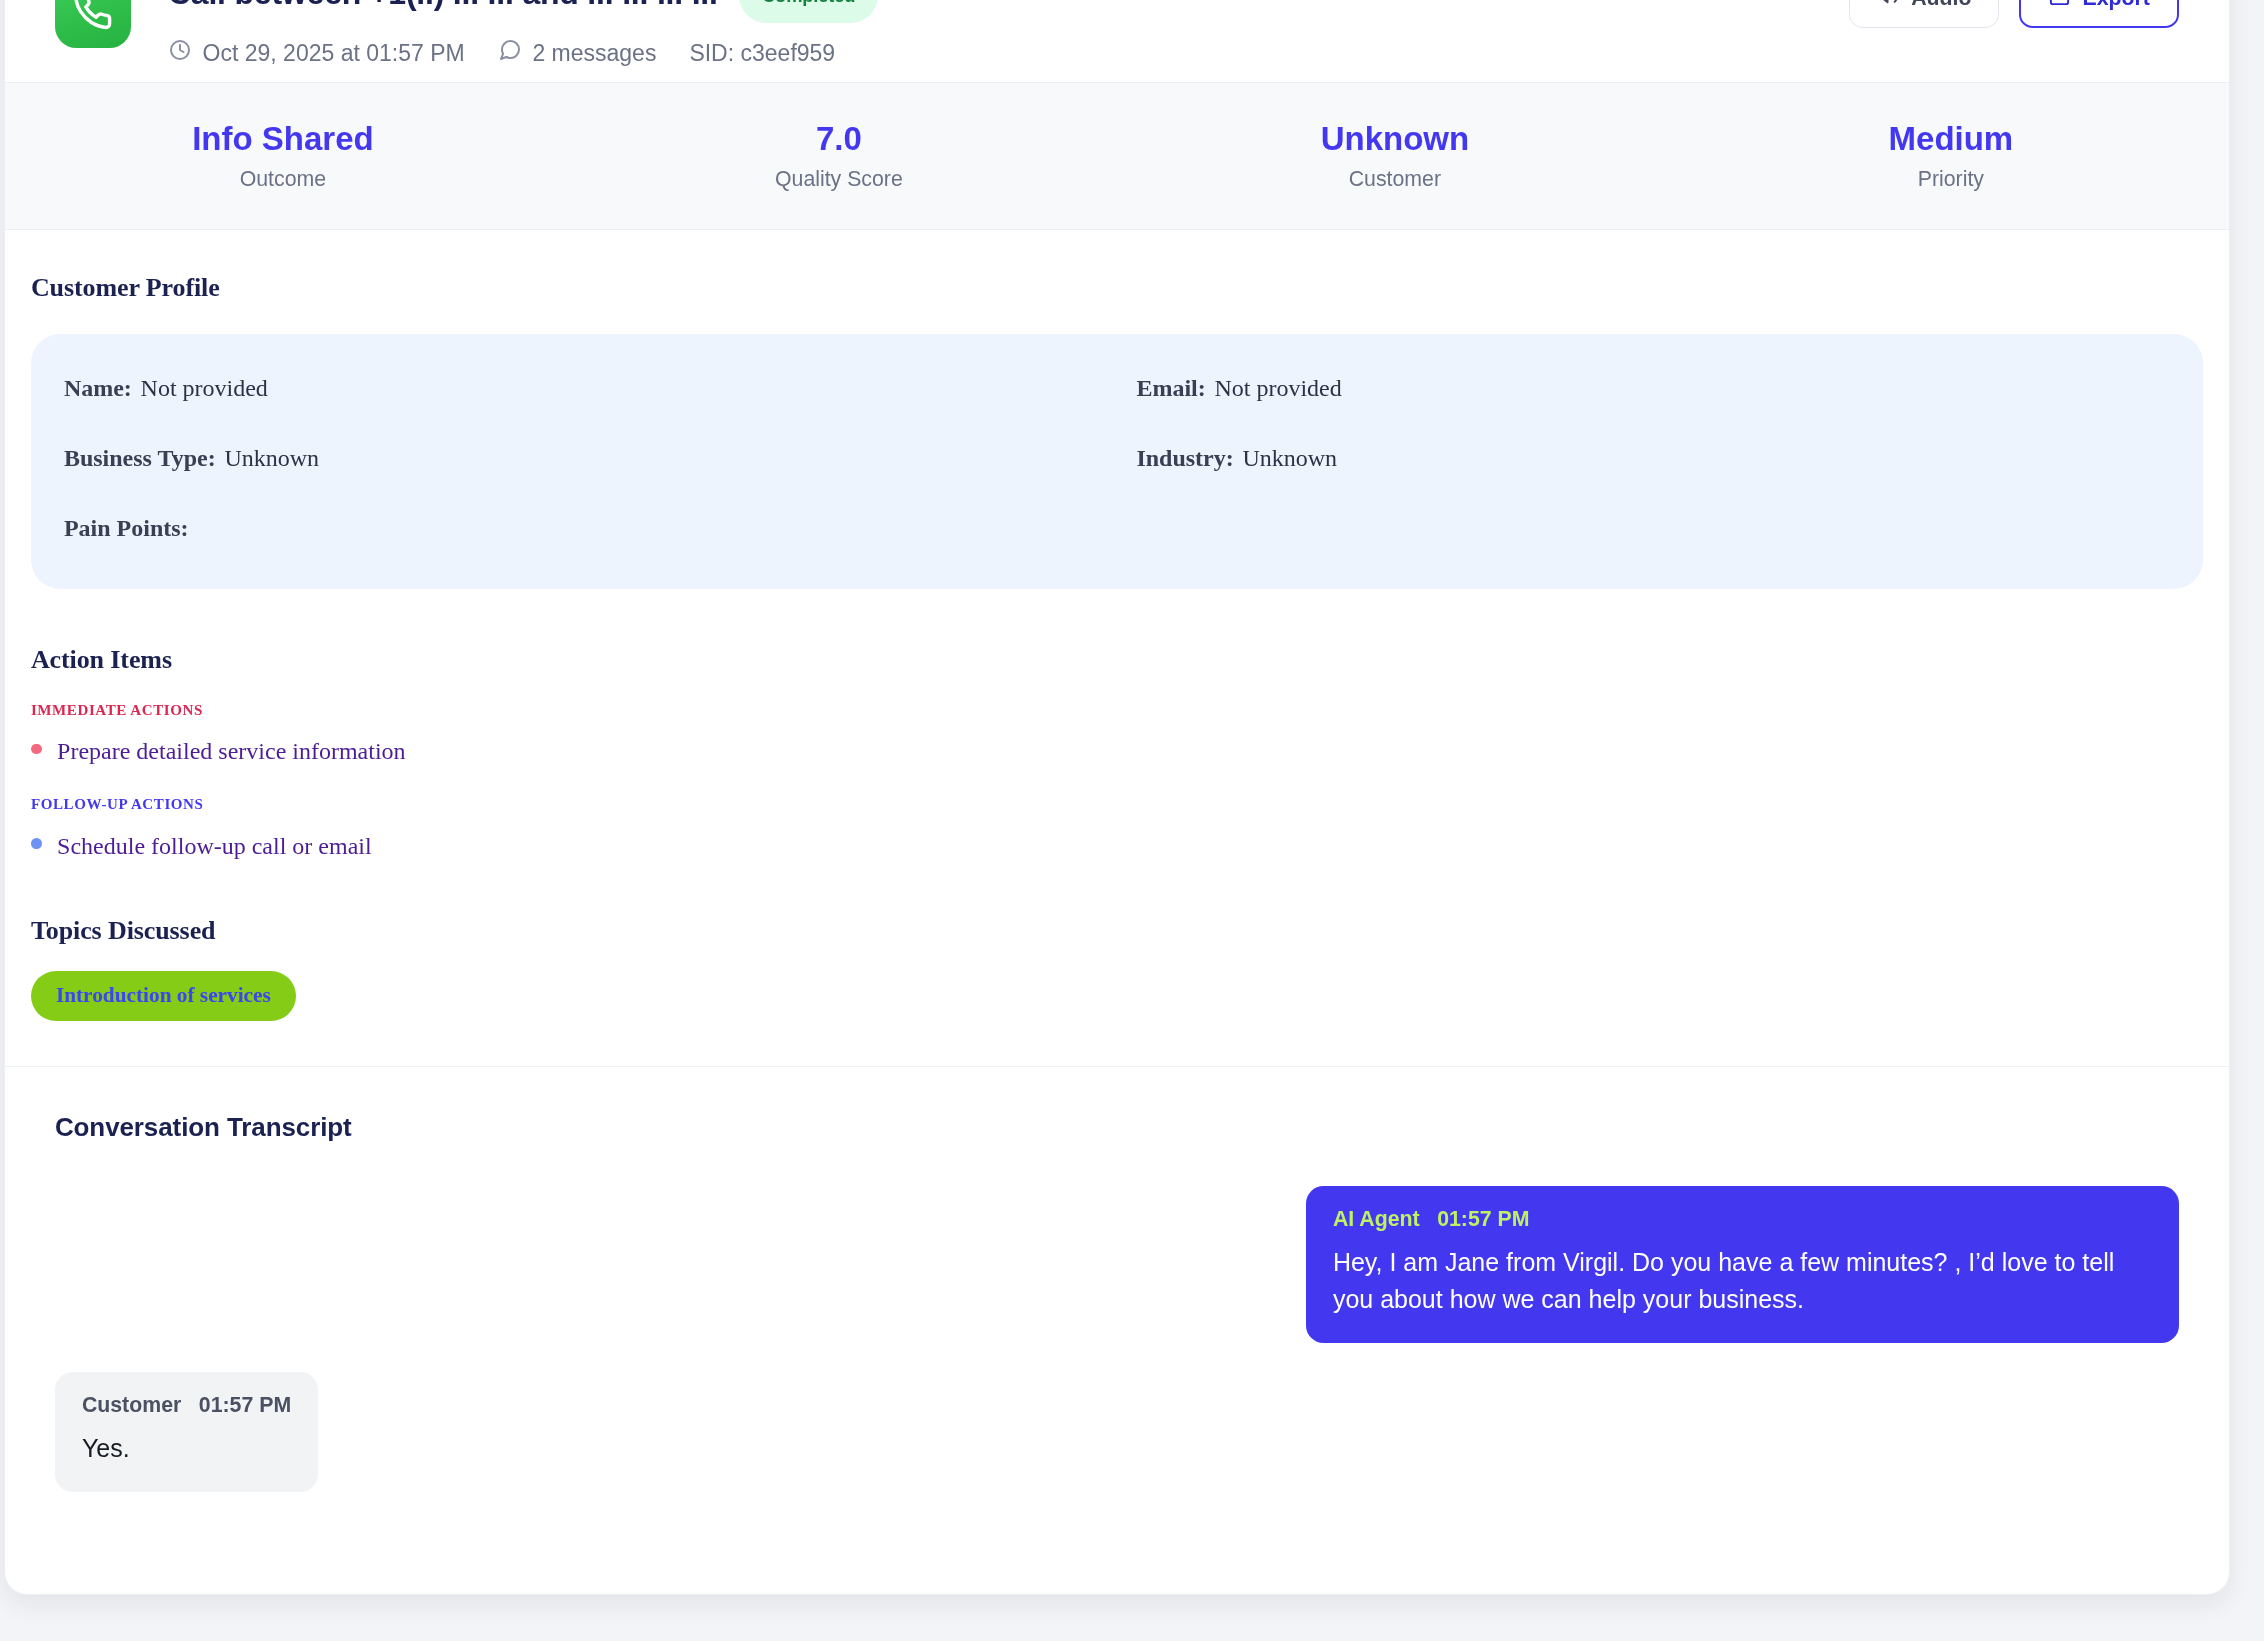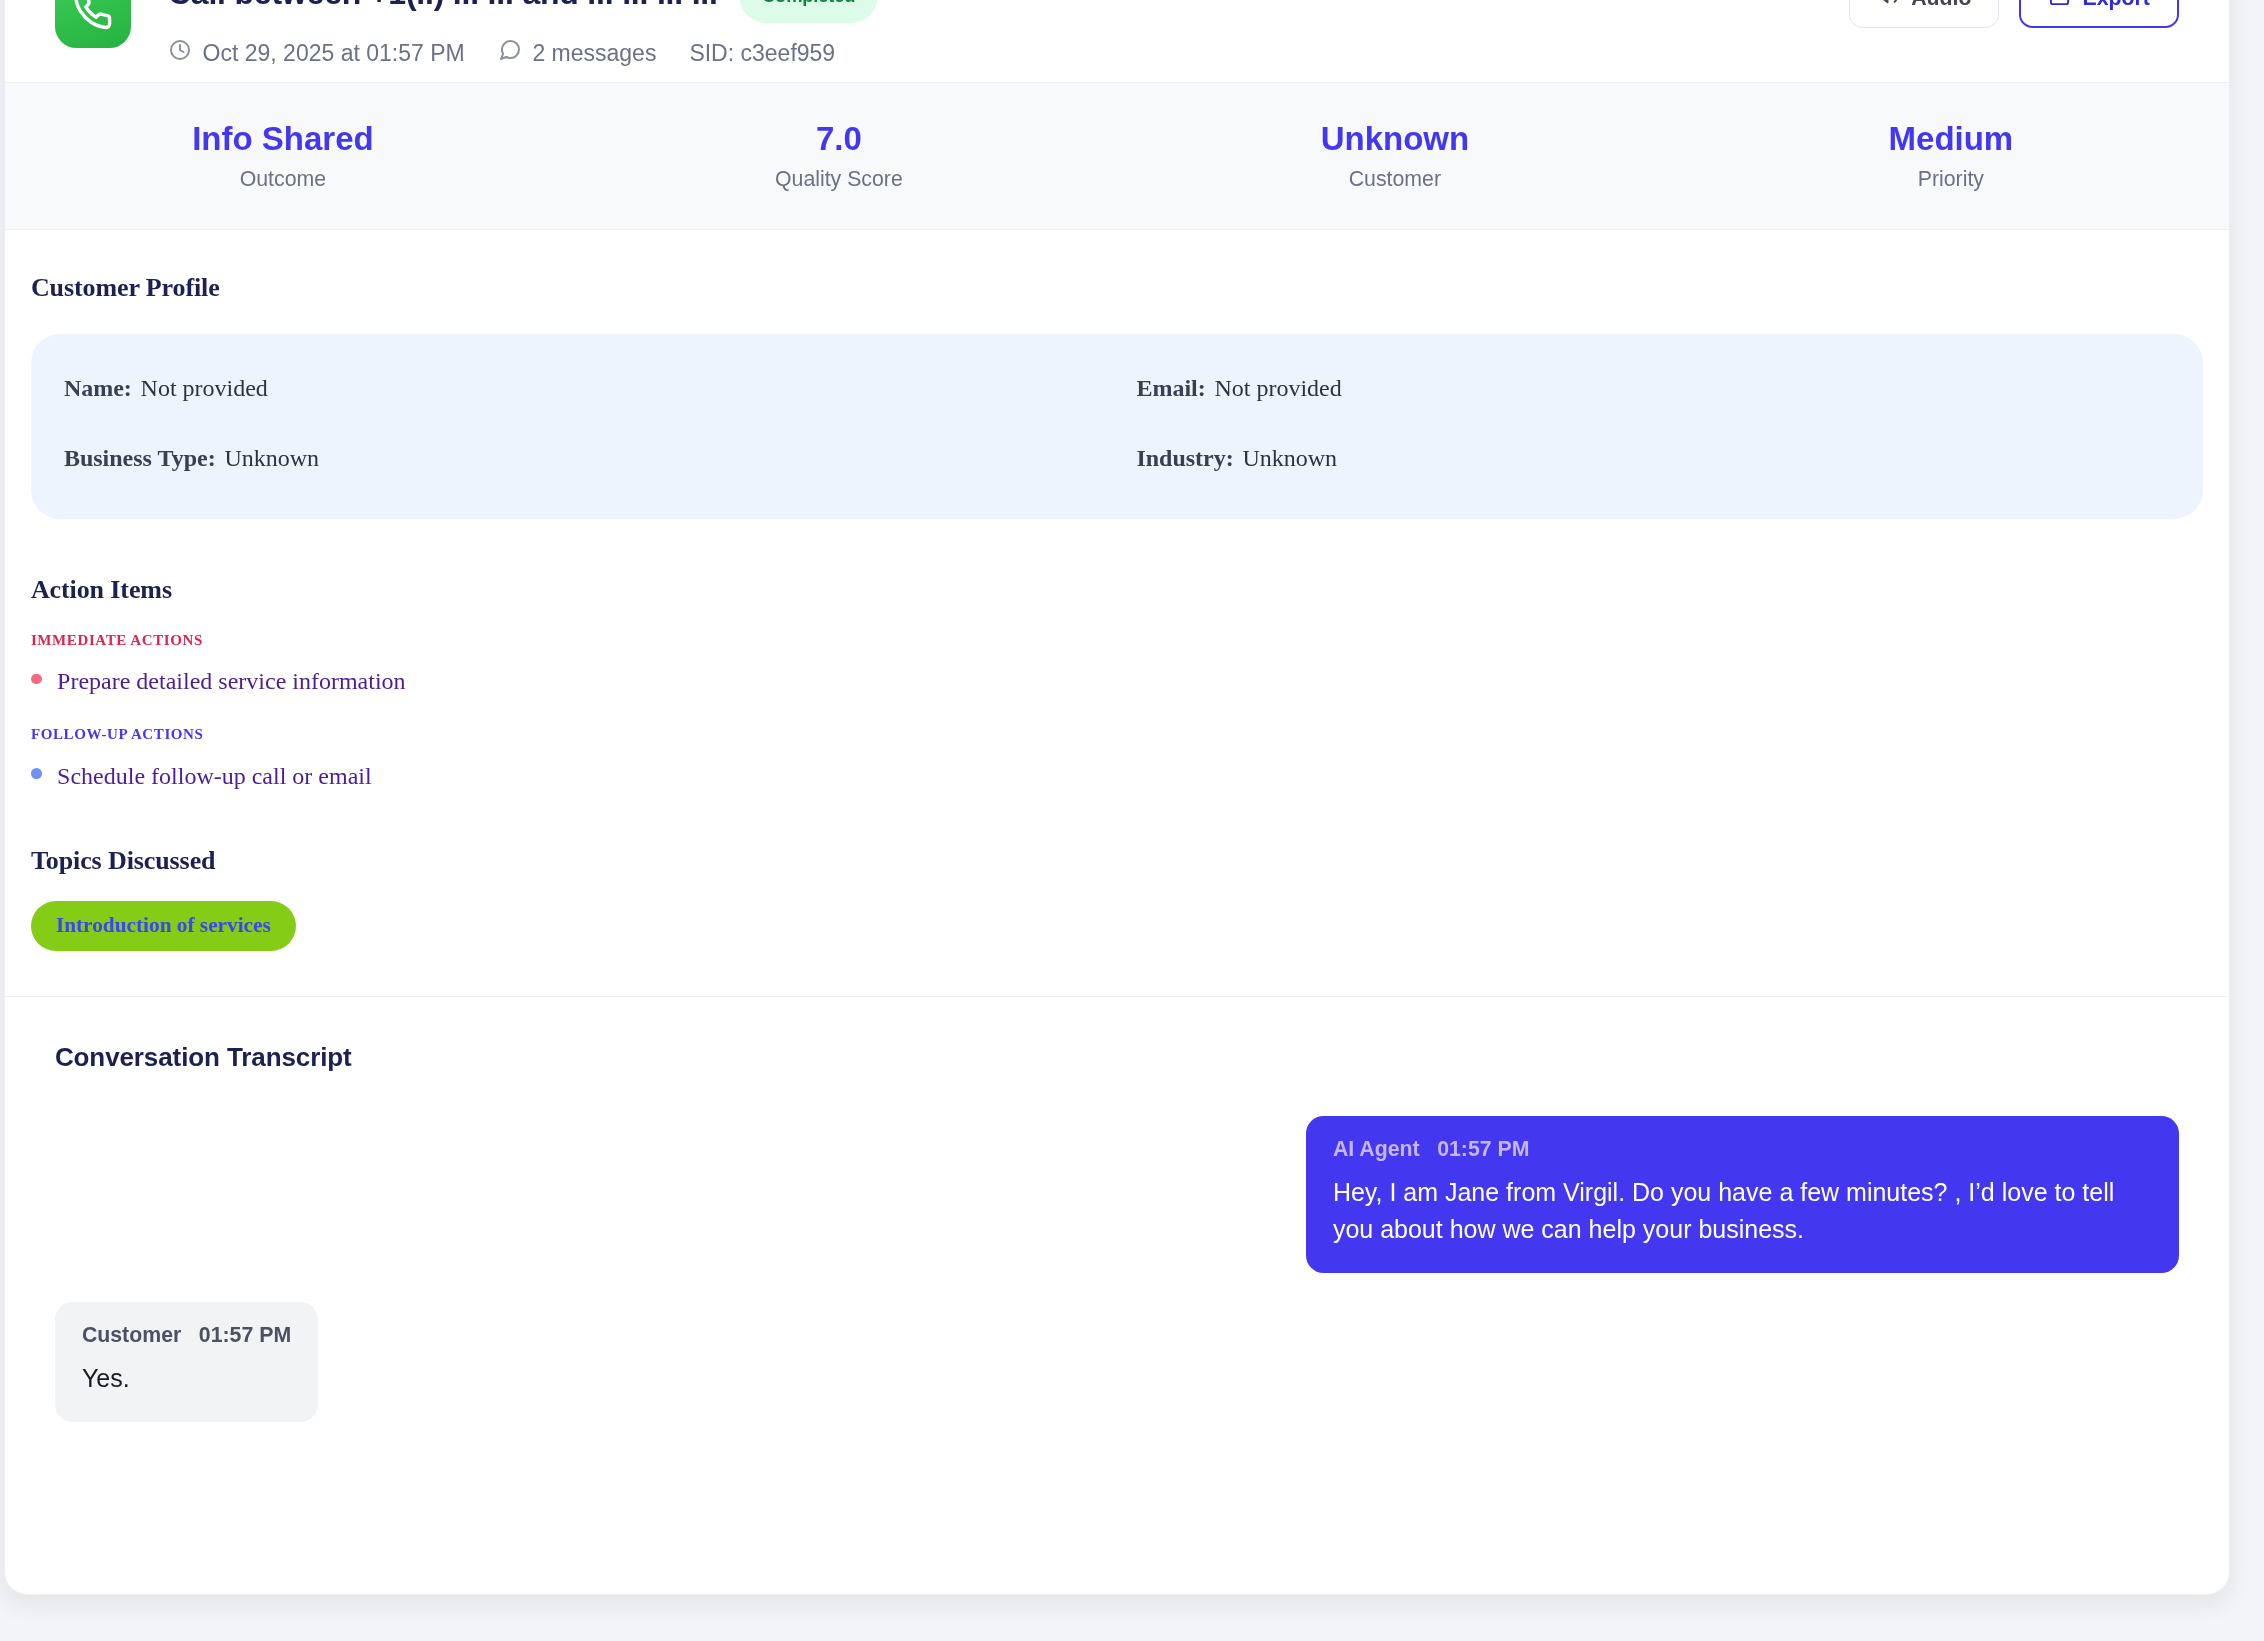--- a/index.html
+++ b/index.html
@@ -219,21 +219,21 @@
   .bubble.agent { background: #4338f0; }
   .bubble.customer { background: #f2f3f5; }
   .bubble-head {
     display: flex;
     align-items: center;
     gap: 17.5px;
     font-size: 21.3px;
     font-weight: 700;
     margin-bottom: 11.6px;
   }
-  .bubble.agent .bubble-head { color: #c4b5fd; }
+  .bubble.agent .bubble-head { color: #bef264; }
   .bubble.customer .bubble-head { color: #4b5163; }
   .bubble-text { font-size: 25px; line-height: 37px; font-weight: 500; }
   .bubble.agent .bubble-text { color: #ffffff; }
   .bubble.customer .bubble-text { color: #171a23; }
 </style>
 </head>
 <body>
 
 <div class="page">
   <div class="detail-card">
@@ -326,20 +326,23 @@
         </div>
         <div class="profile-field">
           <span class="fld-label">Email:</span><span class="fld-value">Not provided</span>
         </div>
         <div class="profile-field">
           <span class="fld-label">Business Type:</span><span class="fld-value">Unknown</span>
         </div>
         <div class="profile-field">
           <span class="fld-label">Industry:</span><span class="fld-value">Unknown</span>
         </div>
+        <div class="profile-field full">
+          <span class="fld-label">Pain Points:</span><span class="fld-value"></span>
+        </div>
       </div>
 
       <div class="actions-block">
         <div class="section-title">Action Items</div>
 
         <div class="action-group">
           <div class="action-group-title immediate">IMMEDIATE ACTIONS</div>
           <ul class="action-list">
             <li>
               <span class="dot immediate"></span>

